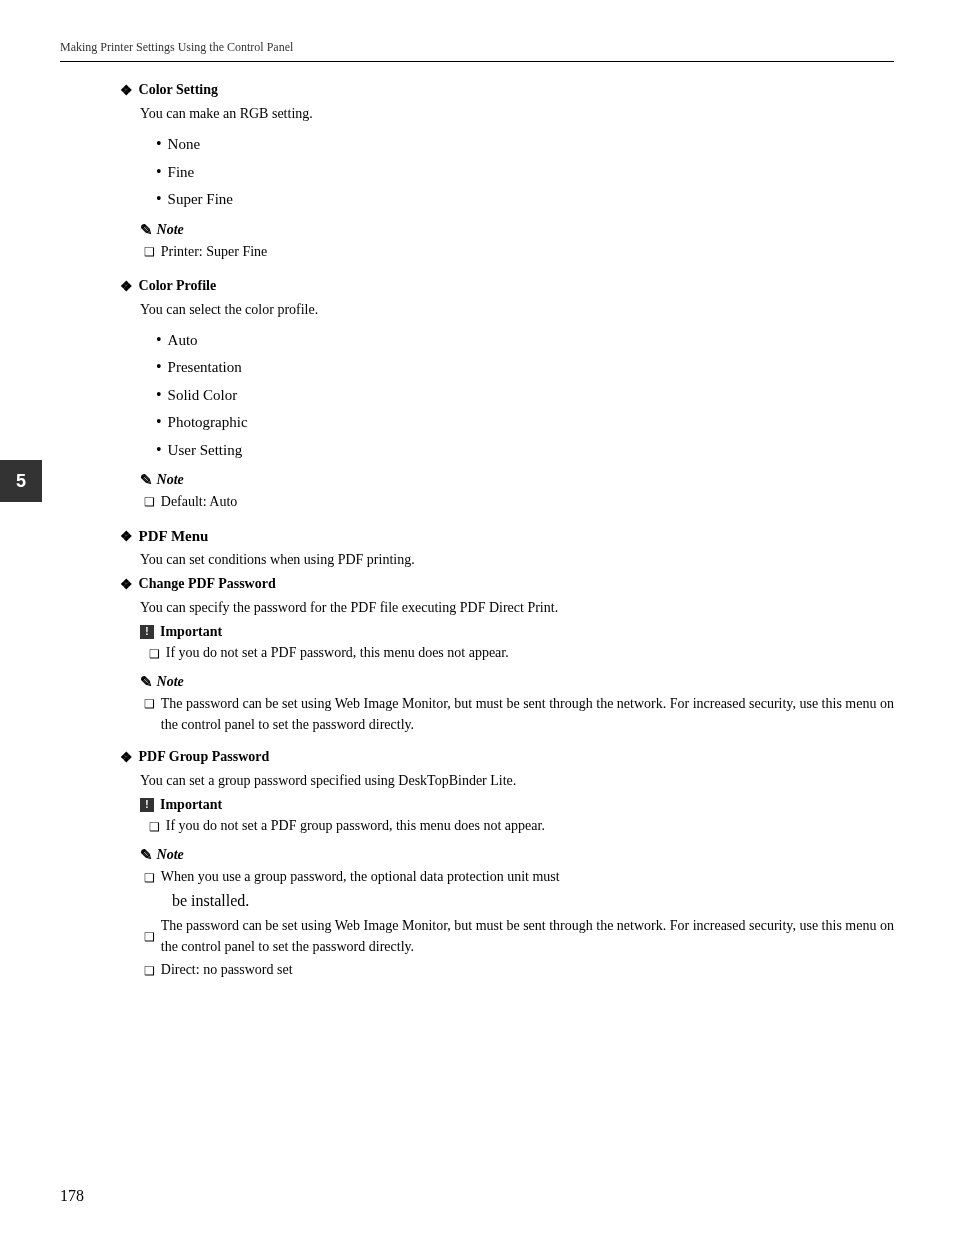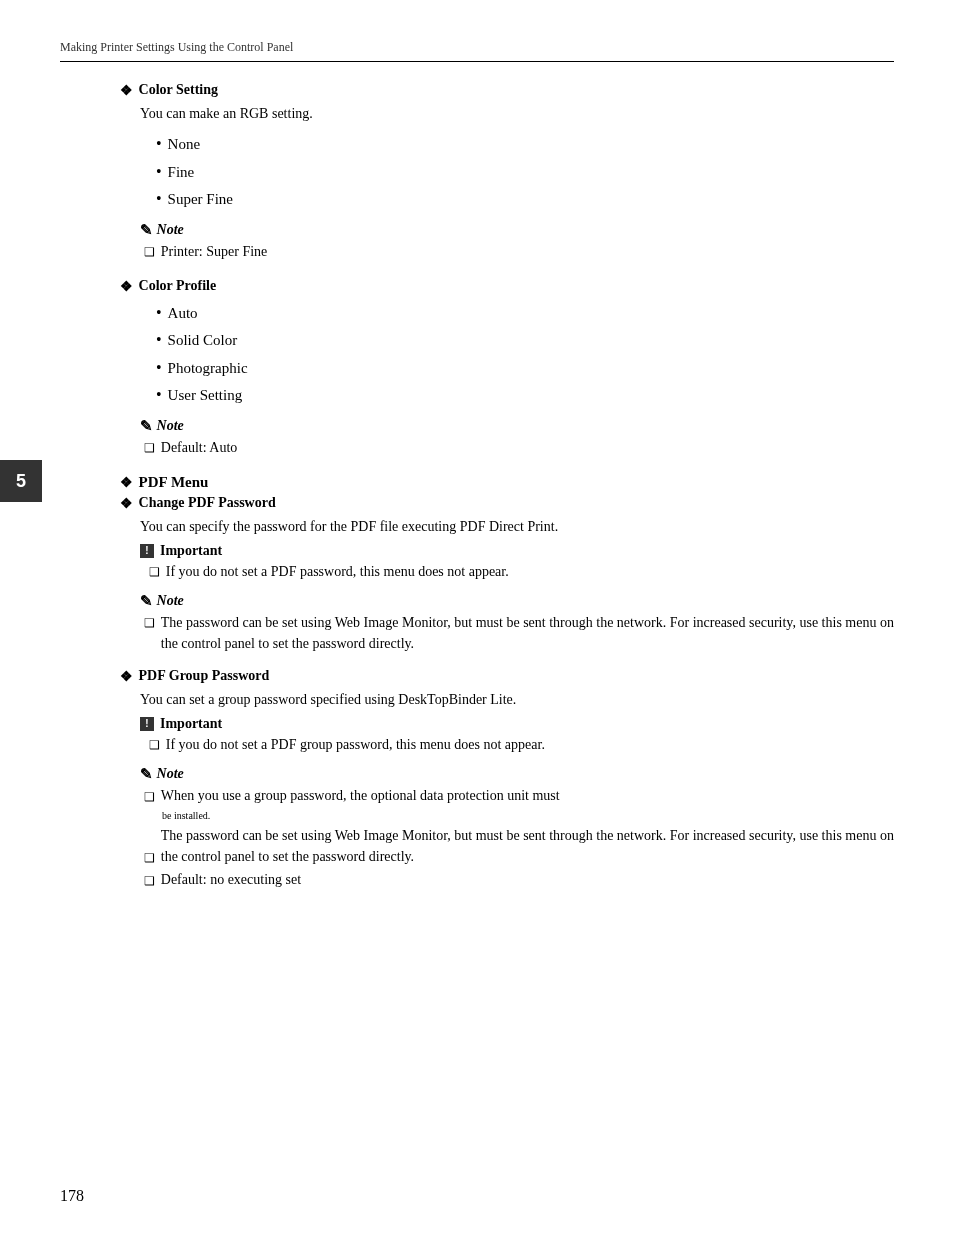--- a/index.html
+++ b/index.html
@@ -204,37 +204,37 @@
     }
 
     .multi-line-note {
       display: flex;
       flex-direction: column;
       gap: 2px;
     }
 
     .note-item-multi {
       display: flex;
-      align-items: flex-end;
+      align-items: center;
       gap: 6px;
       margin-left: 4px;
       font-size: 14px;
       line-height: 1.5;
     }
 
     .note-item-multi::before {
       content: "❑";
       flex-shrink: 0;
       font-size: 12px;
       margin-top: 2px;
     }
 
     .note-continuation {
-      margin-left: 22px;
-      font-size: 10px;
+      margin-left: 32px;
+      font-size: 16px;
       line-height: 1.5;
     }
   </style>
 </head>
 <body>
 
 <div class="page-container">
 
   <div class="header-bar">
     <span class="header-text">Making Printer Settings Using the Control Panel</span>
@@ -272,23 +272,27 @@
           <span>Printer: Super Fine</span>
         </div>
       </div>
     </div>
 
     <div class="section">
       <div class="section-heading">
         <span class="diamond-bullet">❖</span>
         <span>Color Profile</span>
       </div>
+      <div class="section-description">You can select the color profile.</div>
       <ul class="bullet-list">
         <li>
             <span>Auto</span>
+          </li>
+        <li>
+            <span>Presentation</span>
           </li>
         <li>
             <span>Solid Color</span>
           </li>
         <li>
             <span>Photographic</span>
           </li>
         <li>
             <span>User Setting</span>
           </li>
@@ -302,20 +306,21 @@
           <span>Default: Auto</span>
         </div>
       </div>
     </div>
 
     <div class="section">
       <div class="pdf-menu-heading">
         <span class="diamond-bullet">❖</span>
         <span>PDF Menu</span>
       </div>
+      <div class="section-description">You can set conditions when using PDF printing.</div>
 
       <div class="sub-section">
         <div class="sub-section-heading">
           <span class="diamond-bullet">❖</span>
           <span>Change PDF Password</span>
         </div>
         <div class="section-description">You can specify the password for the PDF file executing PDF Direct Print.</div>
 
         <div class="important-block">
           <div class="important-heading">
@@ -362,21 +367,21 @@
           </div>
           <div class="multi-line-note">
             <div class="note-item-multi">
               <span>When you use a group password, the optional data protection unit must</span>
             </div>
             <div class="note-continuation">be installed.</div>
             <div class="note-item-multi">
               <span>The password can be set using Web Image Monitor, but must be sent through the network. For increased security, use this menu on the con­trol panel to set the password directly.</span>
             </div>
             <div class="note-item-multi">
-              <span>Default: no executing set</span>
+              <span>Direct: no password set</span>
             </div>
           </div>
         </div>
       </div>
 
     </div>
 
   </div>
 
   <div class="page-number">178</div>

